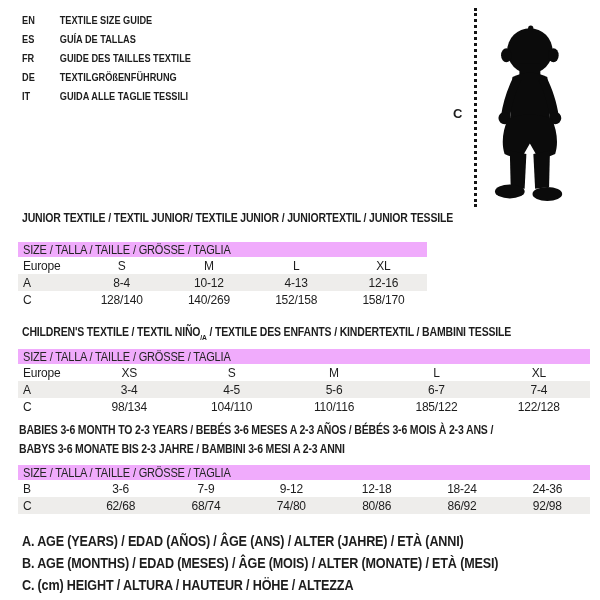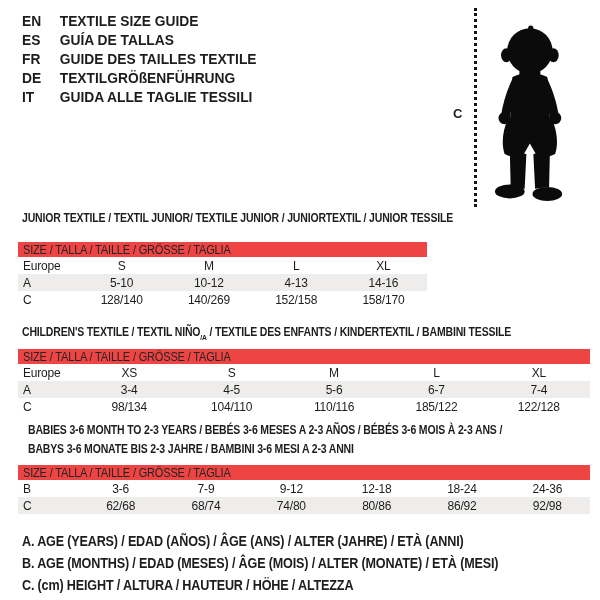--- a/index.html
+++ b/index.html
@@ -6,46 +6,46 @@
   body{
     width:600px;height:600px;position:relative;overflow:hidden;
     background:#ffffff;color:#1d1d1d;
     font-family:"Liberation Sans", sans-serif;
   }
   .abs{position:absolute;}
   .nowrap{white-space:nowrap;}
   .cond{transform:scaleX(0.84);transform-origin:0 50%;letter-spacing:-0.2px;}
 
   
-  .lang-block{left:22px;top:11px;font-size:15px;font-weight:700;}
+  .lang-block{left:22px;top:11px;font-size:10px;font-weight:700;}
   .lang-row{display:flex;line-height:19px;transform:scaleX(0.92);transform-origin:0 0;white-space:nowrap;}
   .lang-code{width:41px;}
 
   
   .height-line{left:474px;top:8px;height:199px;width:0;border-left:3px dotted #141414;}
   .height-label{left:453px;top:106px;font-size:13px;font-weight:700;}
   .baby-svg{left:481px;top:10px;}
 
   
   .t-title{font-size:12.5px;font-weight:700;line-height:19px;}
   .t-title .sub{font-size:8px;vertical-align:sub;}
   .sg-table{font-size:12px;letter-spacing:-0.2px;}
-  .t-header{background:#ef4444;height:15px;display:flex;align-items:center;padding-left:5px;color:#242424;}
+  .t-header{background:#f0abfc;height:15px;display:flex;align-items:center;padding-left:5px;color:#242424;}
   .t-header span{transform:scaleX(0.92);transform-origin:0 50%;white-space:nowrap;}
   .t-row{display:flex;height:17px;align-items:center;}
   .t-row.shaded{background:#eeedeb;}
   .t-label{width:55px;padding-left:5px;}
   .t-cell{flex:1;text-align:center;}
 
   .tbl-1{left:18px;top:242px;width:409px;}
   .tbl-2{left:18px;top:349px;width:572px;}
   .tbl-3{left:18px;top:465px;width:572px;}
   .title-1{left:22px;top:209px;}
   .title-2{left:22px;top:323px;}
-  .title-3{left:28px;top:421px;}
+  .title-3{left:19px;top:421px;}
 
   
   .footnotes{left:22px;top:530px;font-size:15px;font-weight:700;line-height:22px;}
 </style>
 </head>
 <body>
 
 <div class="abs lang-block">
   <div class="lang-row">
     <span class="lang-code">EN</span>
@@ -98,24 +98,24 @@
   </div>
   <div class="t-row">
     <span class="t-label">Europe</span>
     <span class="t-cell">S</span>
     <span class="t-cell">M</span>
     <span class="t-cell">L</span>
     <span class="t-cell">XL</span>
   </div>
   <div class="t-row shaded">
     <span class="t-label">A</span>
-    <span class="t-cell">5-10</span>
+    <span class="t-cell">8-4</span>
     <span class="t-cell">10-12</span>
     <span class="t-cell">4-13</span>
-    <span class="t-cell">14-16</span>
+    <span class="t-cell">12-16</span>
   </div>
   <div class="t-row">
     <span class="t-label">C</span>
     <span class="t-cell">128/140</span>
     <span class="t-cell">140/269</span>
     <span class="t-cell">152/158</span>
     <span class="t-cell">158/170</span>
   </div>
 </div>
 

